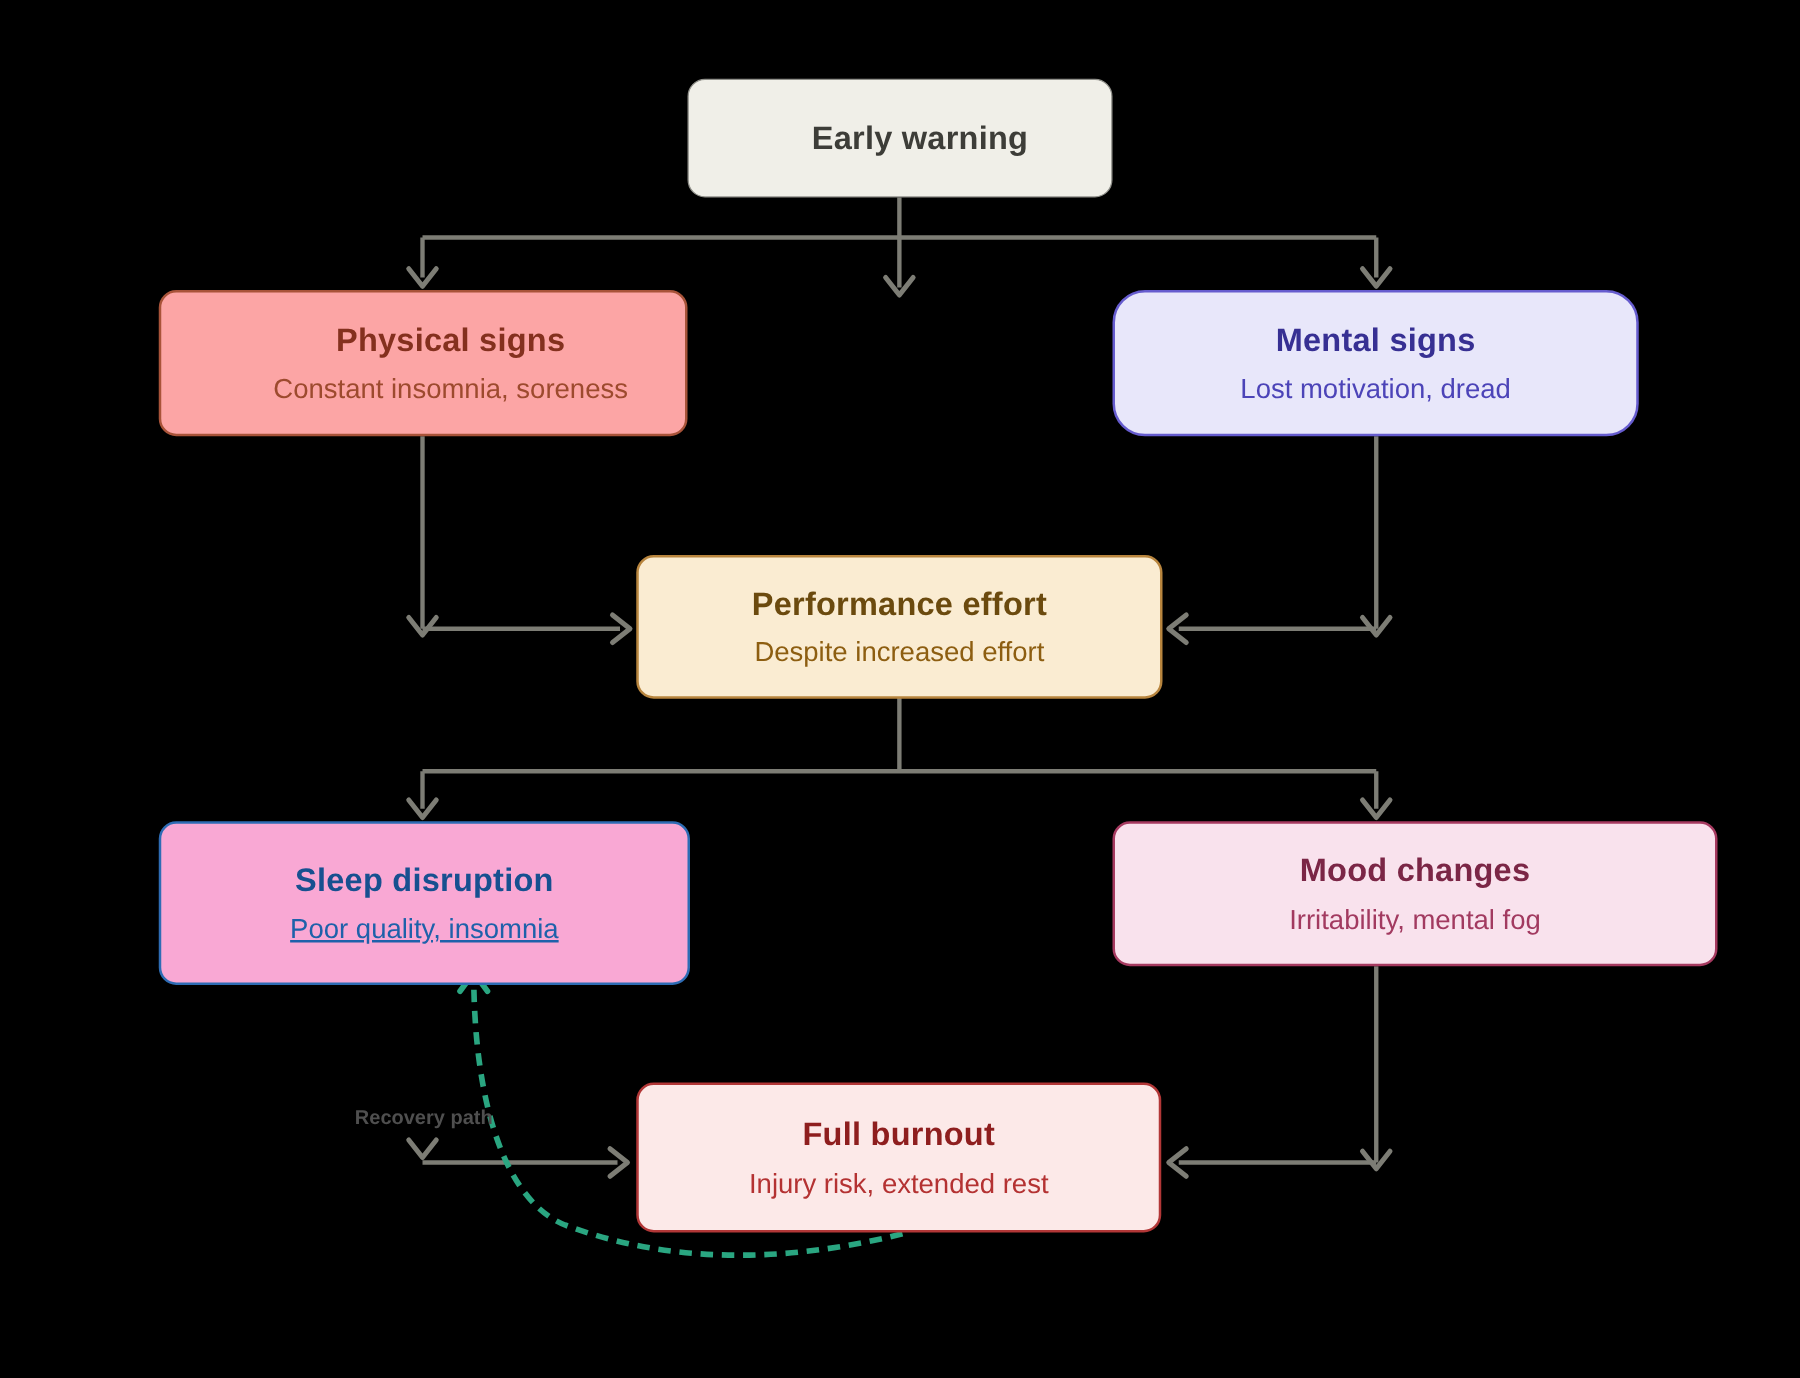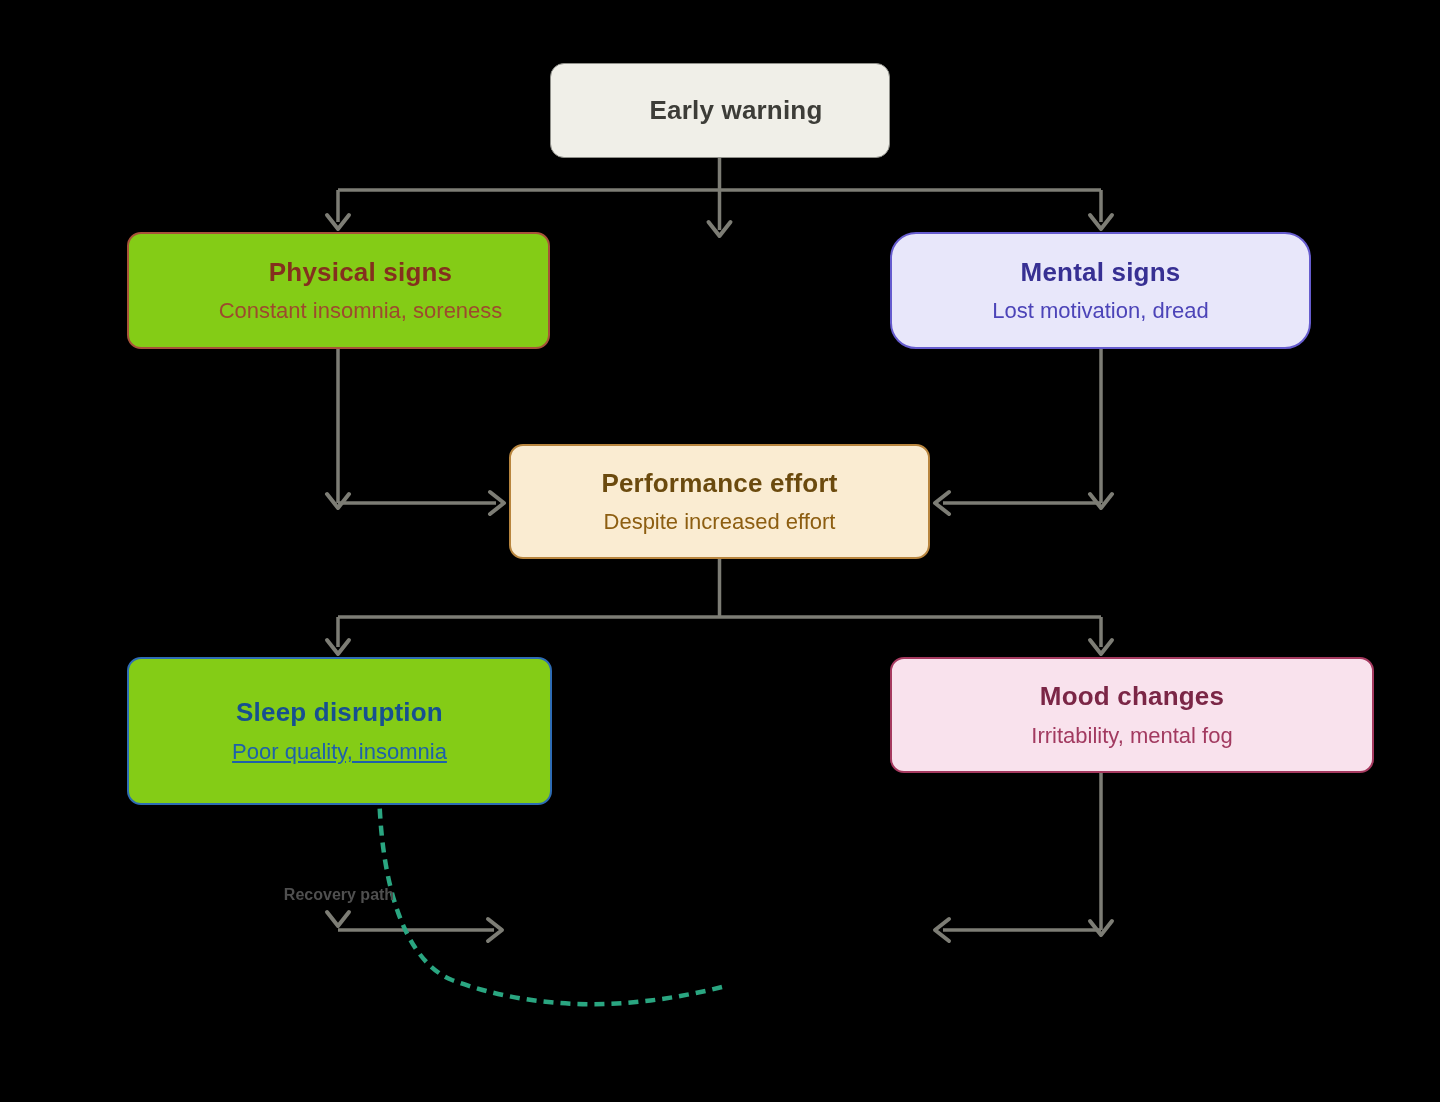--- a/index.html
+++ b/index.html
@@ -88,39 +88,43 @@
     <path class="teal-edge" d="M 722 987 C 635 1009, 540 1013, 452 980 C 407 962, 380 890, 379 784"></path>
     <path class="teal-head" d="M 368 793 L 379 778 L 390 793"></path>
   </svg>
 
   <div class="edge-label" style="color: rgb(79, 79, 79);">Recovery path</div>
 
   <div class="node thin-border" style="left: 550px; top: 63px; width: 340px; height: 95px; background: rgb(240, 239, 232); border-color: rgb(144, 144, 138);">
     <div class="node-title" style="color: rgb(61, 61, 56);">Early warning</div>
   </div>
 
-  <div class="node" style="left: 127px; top: 232px; width: 423px; height: 117px; background: #84cc16; border-color: rgb(168, 83, 57); padding-left: 44px;">
+  <div class="node" style="left: 127px; top: 232px; width: 423px; height: 117px; background: #fca5a5; border-color: rgb(168, 83, 57); padding-left: 44px;">
     <div class="node-title" style="color: rgb(132, 48, 30);">Physical signs</div>
     <div class="node-sub" style="color: rgb(157, 74, 46);">Constant insomnia, soreness</div>
   </div>
 
   <div class="node" style="left: 890px; top: 232px; width: 421px; height: 117px; background: rgb(232, 231, 250); border-color: rgb(102, 92, 206); border-radius: 26px;">
     <div class="node-title" style="color: rgb(55, 48, 147);">Mental signs</div>
     <div class="node-sub" style="color: rgb(76, 68, 184);">Lost motivation, dread</div>
   </div>
 
   <div class="node" style="left: 509px; top: 444px; width: 421px; height: 115px; background: rgb(250, 236, 210); border-color: rgb(184, 133, 62);">
     <div class="node-title" style="color: rgb(107, 74, 14);">Performance effort</div>
     <div class="node-sub" style="color: rgb(141, 94, 17);">Despite increased effort</div>
   </div>
 
-  <div class="node" style="left: 127px; top: 657px; width: 425px; height: 148px; background: #84cc16; border-color: rgb(46, 108, 180);">
+  <div class="node" style="left: 127px; top: 657px; width: 425px; height: 131px; background: #f9a8d4; border-color: rgb(46, 108, 180);">
     <div class="node-title" style="color: rgb(23, 80, 144);">Sleep disruption</div>
     <div class="node-sub" style="color: rgb(30, 97, 170); text-decoration: underline;">Poor quality, insomnia</div>
   </div>
 
   <div class="node" style="left: 890px; top: 657px; width: 484px; height: 116px; background: rgb(249, 226, 237); border-color: rgb(166, 58, 96);">
     <div class="node-title" style="color: rgb(123, 38, 70);">Mood changes</div>
     <div class="node-sub" style="color: rgb(162, 58, 96); text-align: right;">Irritability, mental fog</div>
   </div>
 
+  <div class="node" style="left: 509px; top: 866px; width: 420px; height: 120px; background: rgb(252, 233, 232); border-color: rgb(178, 55, 55);">
+    <div class="node-title" style="color: rgb(142, 30, 30);">Full burnout</div>
+    <div class="node-sub" style="color: rgb(180, 50, 50);">Injury risk, extended rest</div>
+  </div>
 
 </div>
 
 </body></html>

